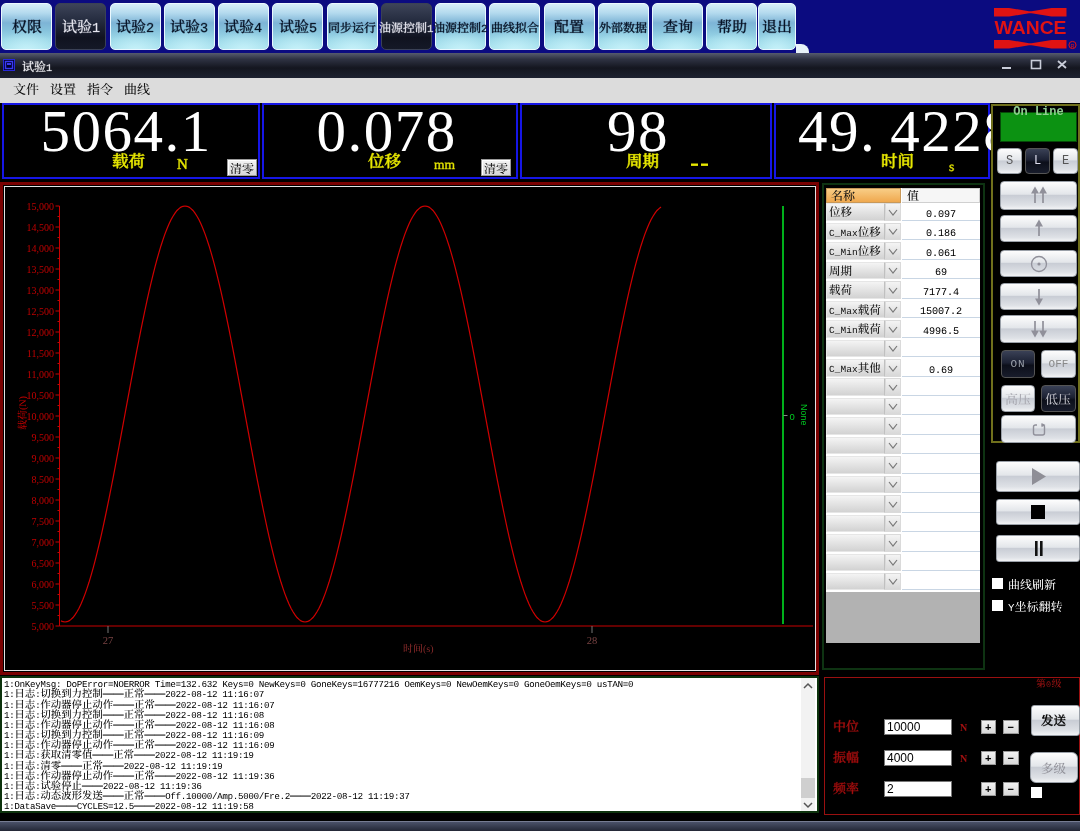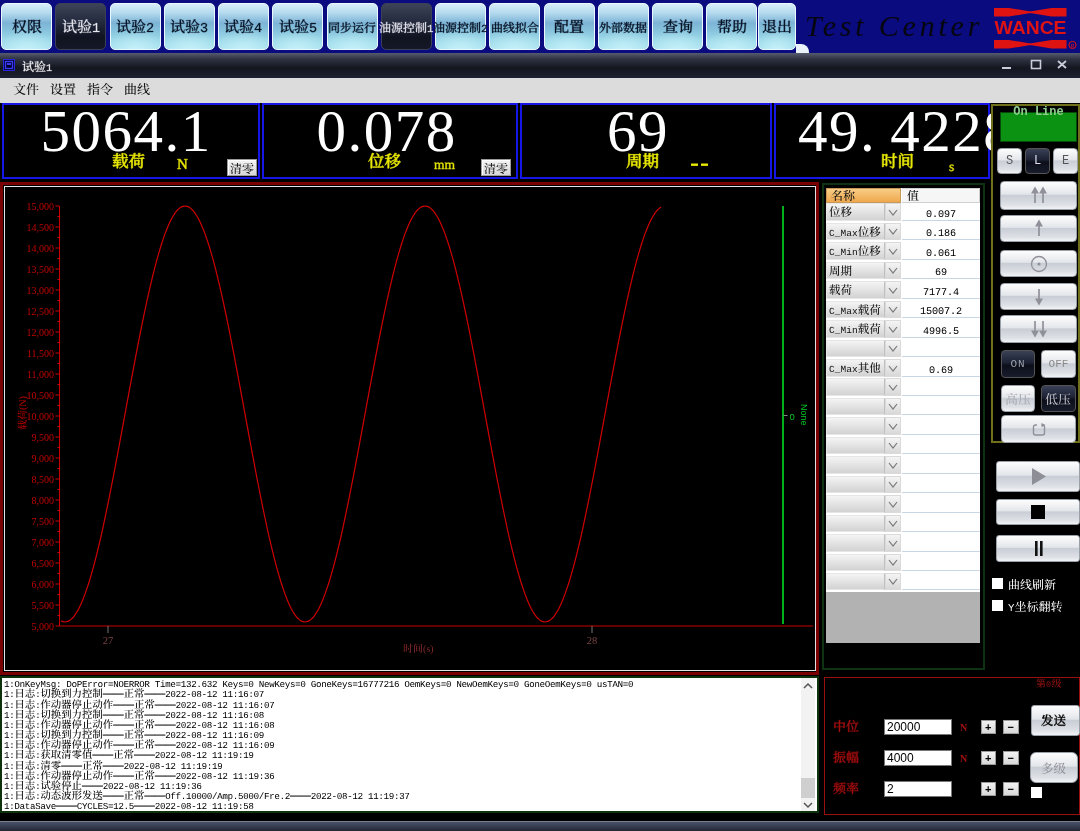--- a/index.html
+++ b/index.html
@@ -276,21 +276,20 @@
       </g>
     </svg>
     <div style="left:758px;top:3px;width:38px;height:47px;background:radial-gradient(ellipse 70% 50% at 50% 105%,#c8f2fa 0%,rgba(200,242,250,0) 90%),linear-gradient(#d6edf8 0%,#b4daee 20%,#7db4d6 42%,#86c2dc 58%,#9cd8e8 78%,#a8e2ee 100%);border:1.5px solid #eaf8fe;border-radius:5px;"></div>
     <svg class="t" style="left:762px;top:16px;" width="32" height="21">
       <g transform="scale(0.015,-0.015)" fill="#0a1628" stroke="#0a1628" stroke-width="20">
         <use href="#g31" x="0" y="-1067"></use>
         <use href="#g32" x="1000" y="-1067"></use>
       </g>
     </svg>
     <div style="left:796px;top:44px;width:13px;height:9px;background:#e8f2f8;border-radius:0 8px 0 0;"></div>
-    <div style="position:absolute;left:805px;top:9px;width:180px;height:30px;font:italic 30px 'Liberation Serif',serif;color:#06060e;letter-spacing:3.8px;white-space:nowrap;">Test&nbsp;Center</div>
     <svg class="t" style="left:994px;top:8px" width="86" height="42">
       <path d="M0 0 h15 l20 3.2 h2.5 l20 -3.2 h15 v8.5 h-15 l-20 -3.2 h-2.5 l-20 3.2 h-15 z" fill="#e01313" transform="translate(0,0)"></path>
       <path d="M0 0 h15 l20 3.2 h2.5 l20 -3.2 h15 v8.5 h-15 l-20 -3.2 h-2.5 l-20 3.2 h-15 z" fill="#e01313" transform="translate(0,32)"></path>
       <text x="36.5" y="25.5" text-anchor="middle" font-family="Liberation Sans" font-weight="bold" font-size="17.5" fill="#e01313" textLength="72" lengthAdjust="spacingAndGlyphs">WANCE</text>
       <circle cx="78.5" cy="37" r="3.6" fill="none" stroke="#e01313" stroke-width="1"></circle>
       <text x="78.5" y="39.5" text-anchor="middle" font-family="Liberation Sans" font-size="5.5" fill="#e01313">R</text>
     </svg>
     <div style="left:0px;top:53px;width:1080px;height:25px;background:linear-gradient(#565b6e 0%,#2e3242 25%,#14161f 60%,#1d2130 100%);"></div>
     <svg class="t" style="left:3px;top:59px" width="12" height="12">
       <rect x="0.5" y="0.5" width="11" height="11" fill="#000030" stroke="#2828d8"></rect>
@@ -334,21 +333,21 @@
       <g transform="scale(0.013,-0.013)" fill="#111">
         <use href="#g17" x="0" y="-1077"></use>
         <use href="#g18" x="1000" y="-1077"></use>
       </g>
     </svg>
     <div style="left:2px;top:103px;width:258px;height:76px;background:#000;border:2px solid #1616e6;overflow:hidden;"></div>
     <div style="position:absolute;left:121px;top:104px;width:10px;height:57px;display:flex;justify-content:center;overflow:visible;font:59px 'Liberation Serif',serif;color:#fff;white-space:nowrap;line-height:55px;letter-spacing:1.5px;">5064.<span style="display:inline-block;width:14px"></span>1</div>
     <div style="left:262px;top:103px;width:256px;height:76px;background:#000;border:2px solid #1616e6;overflow:hidden;"></div>
     <div style="position:absolute;left:381.5px;top:104px;width:10px;height:57px;display:flex;justify-content:center;overflow:visible;font:59px 'Liberation Serif',serif;color:#fff;white-space:nowrap;line-height:55px;letter-spacing:1.5px;text-align:right;">0.<span style="display:inline-block;width:14px"></span>078</div>
     <div style="left:520px;top:103px;width:252px;height:76px;background:#000;border:2px solid #1616e6;overflow:hidden;"></div>
-    <div style="position:absolute;left:633px;top:104px;width:10px;height:57px;display:flex;justify-content:center;overflow:visible;font:59px 'Liberation Serif',serif;color:#fff;white-space:nowrap;line-height:55px;letter-spacing:1.5px;">69</div>
+    <div style="position:absolute;left:633px;top:104px;width:10px;height:57px;display:flex;justify-content:center;overflow:visible;font:59px 'Liberation Serif',serif;color:#fff;white-space:nowrap;line-height:55px;letter-spacing:1.5px;">98</div>
     <div style="left:774px;top:103px;width:216px;height:76px;background:#000;border:2px solid #1616e6;overflow:hidden;"></div>
     <div style="position:absolute;left:798px;top:104px;width:188px;height:57px;overflow:visible;font:59px 'Liberation Serif',serif;color:#fff;white-space:nowrap;line-height:55px;letter-spacing:1.5px;">49.<span style="display:inline-block;width:14px"></span>4228</div>
     <svg class="t" style="left:112px;top:150px;" width="35" height="23">
       <g transform="scale(0.0165,-0.0165)" fill="#e8e800" stroke="#e8e800" stroke-width="42">
         <use href="#g38" x="0" y="-1030"></use>
         <use href="#g39" x="1000" y="-1030"></use>
       </g>
     </svg>
     <svg class="t" style="left:177.1px;top:153px;" width="13" height="21">
       <g transform="scale(0.007324,-0.007324)" fill="#e8e800" stroke="#e8e800" stroke-width="82">
@@ -1539,21 +1538,21 @@
         <use href="#g56" x="2410" y="-2410"></use>
       </g>
     </svg>
     <svg class="t" style="left:833px;top:717px;" width="28" height="18">
       <g transform="scale(0.013,-0.013)" fill="#a31010" stroke="#a31010" stroke-width="31">
         <use href="#g134" x="0" y="-1077"></use>
         <use href="#g41" x="1000" y="-1077"></use>
       </g>
     </svg>
     <div style="left:884px;top:719px;width:68px;height:16px;background:#fff;border:1px solid #777;"></div>
-    <div style="position:absolute;left:887px;top:719px;width:64px;height:16px;font:12px 'Liberation Sans',sans-serif;color:#000;line-height:16px;">20000</div>
+    <div style="position:absolute;left:887px;top:719px;width:64px;height:16px;font:12px 'Liberation Sans',sans-serif;color:#000;line-height:16px;">10000</div>
     <div style="position:absolute;left:960px;top:722px;font:bold 10px 'Liberation Serif',serif;color:#a31010;">N</div>
     <div style="left:980.5px;top:719.5px;width:15.5px;height:14px;background:linear-gradient(#f2f2f2,#d8d8d8);border:1px solid #999;"></div>
     <div style="position:absolute;left:980.5px;top:719.5px;width:15.5px;height:14px;font:bold 11px 'Liberation Sans',sans-serif;color:#000;display:flex;align-items:center;justify-content:center;">+</div>
     <div style="left:1003px;top:719.5px;width:15.5px;height:14px;background:linear-gradient(#f2f2f2,#d8d8d8);border:1px solid #999;"></div>
     <div style="position:absolute;left:1003px;top:719.5px;width:15.5px;height:14px;font:bold 11px 'Liberation Sans',sans-serif;color:#000;display:flex;align-items:center;justify-content:center;">−</div>
     <svg class="t" style="left:833px;top:748px;" width="28" height="18">
       <g transform="scale(0.013,-0.013)" fill="#a31010" stroke="#a31010" stroke-width="31">
         <use href="#g135" x="0" y="-1077"></use>
         <use href="#g136" x="1000" y="-1077"></use>
       </g>

